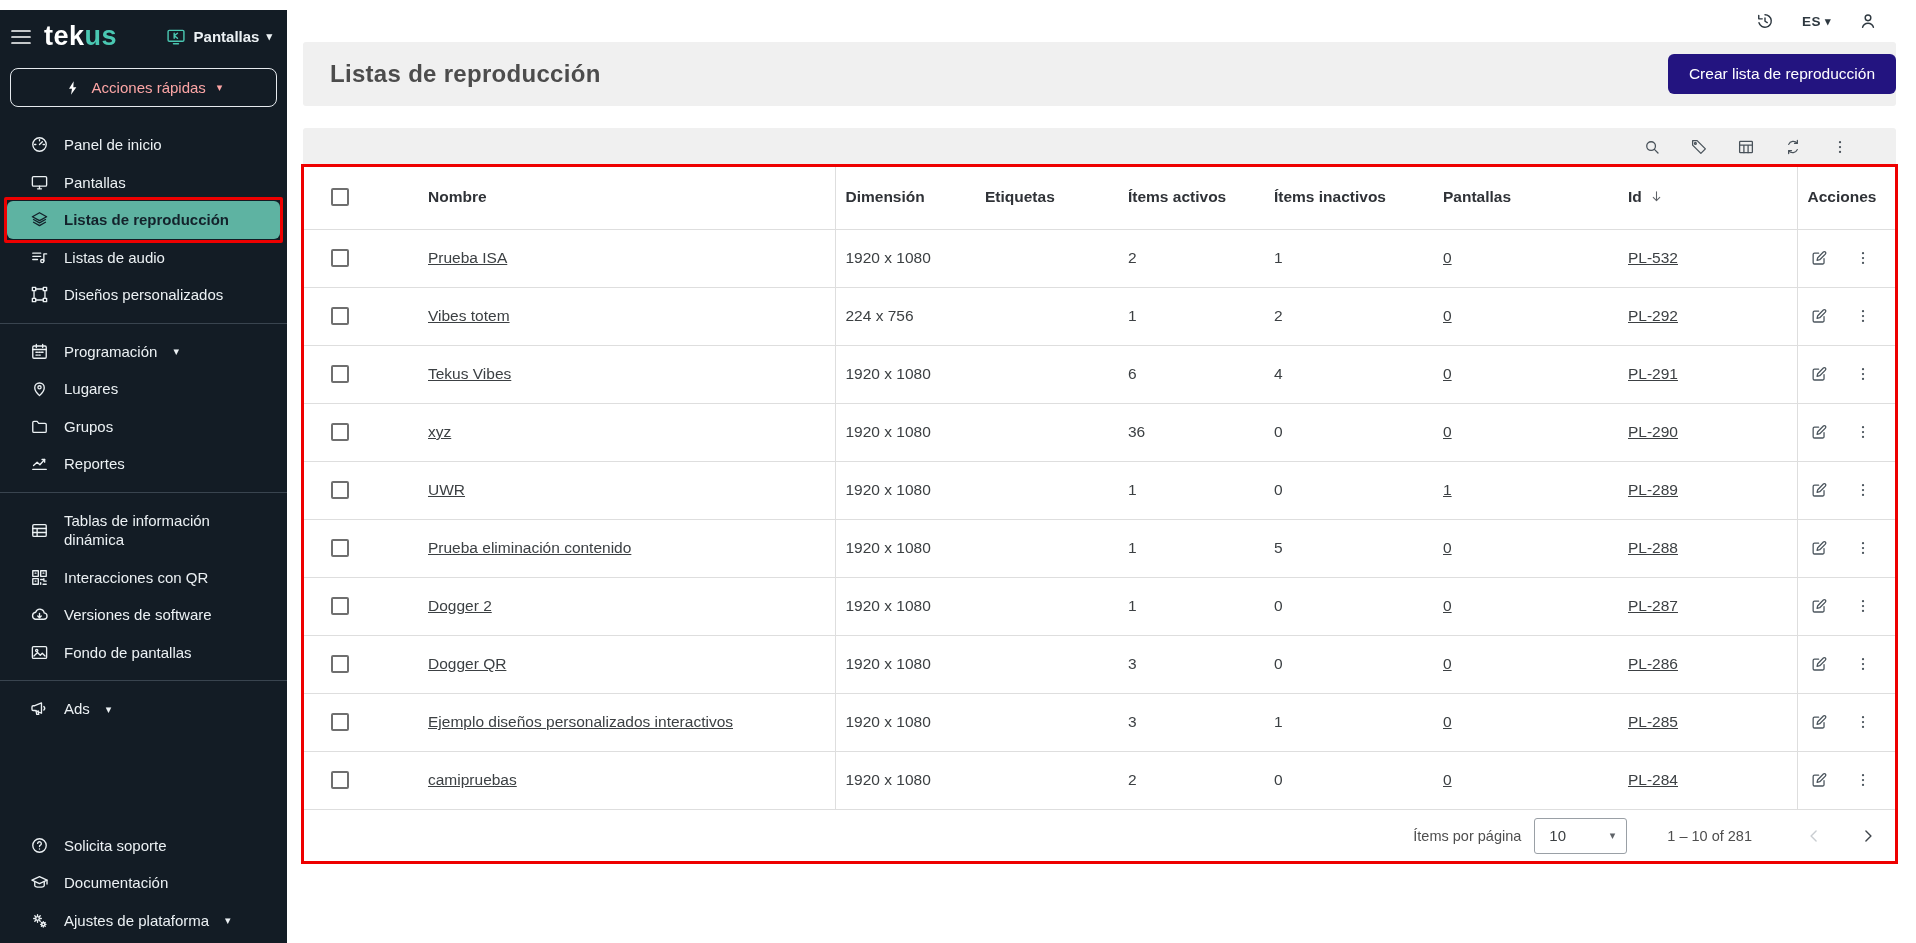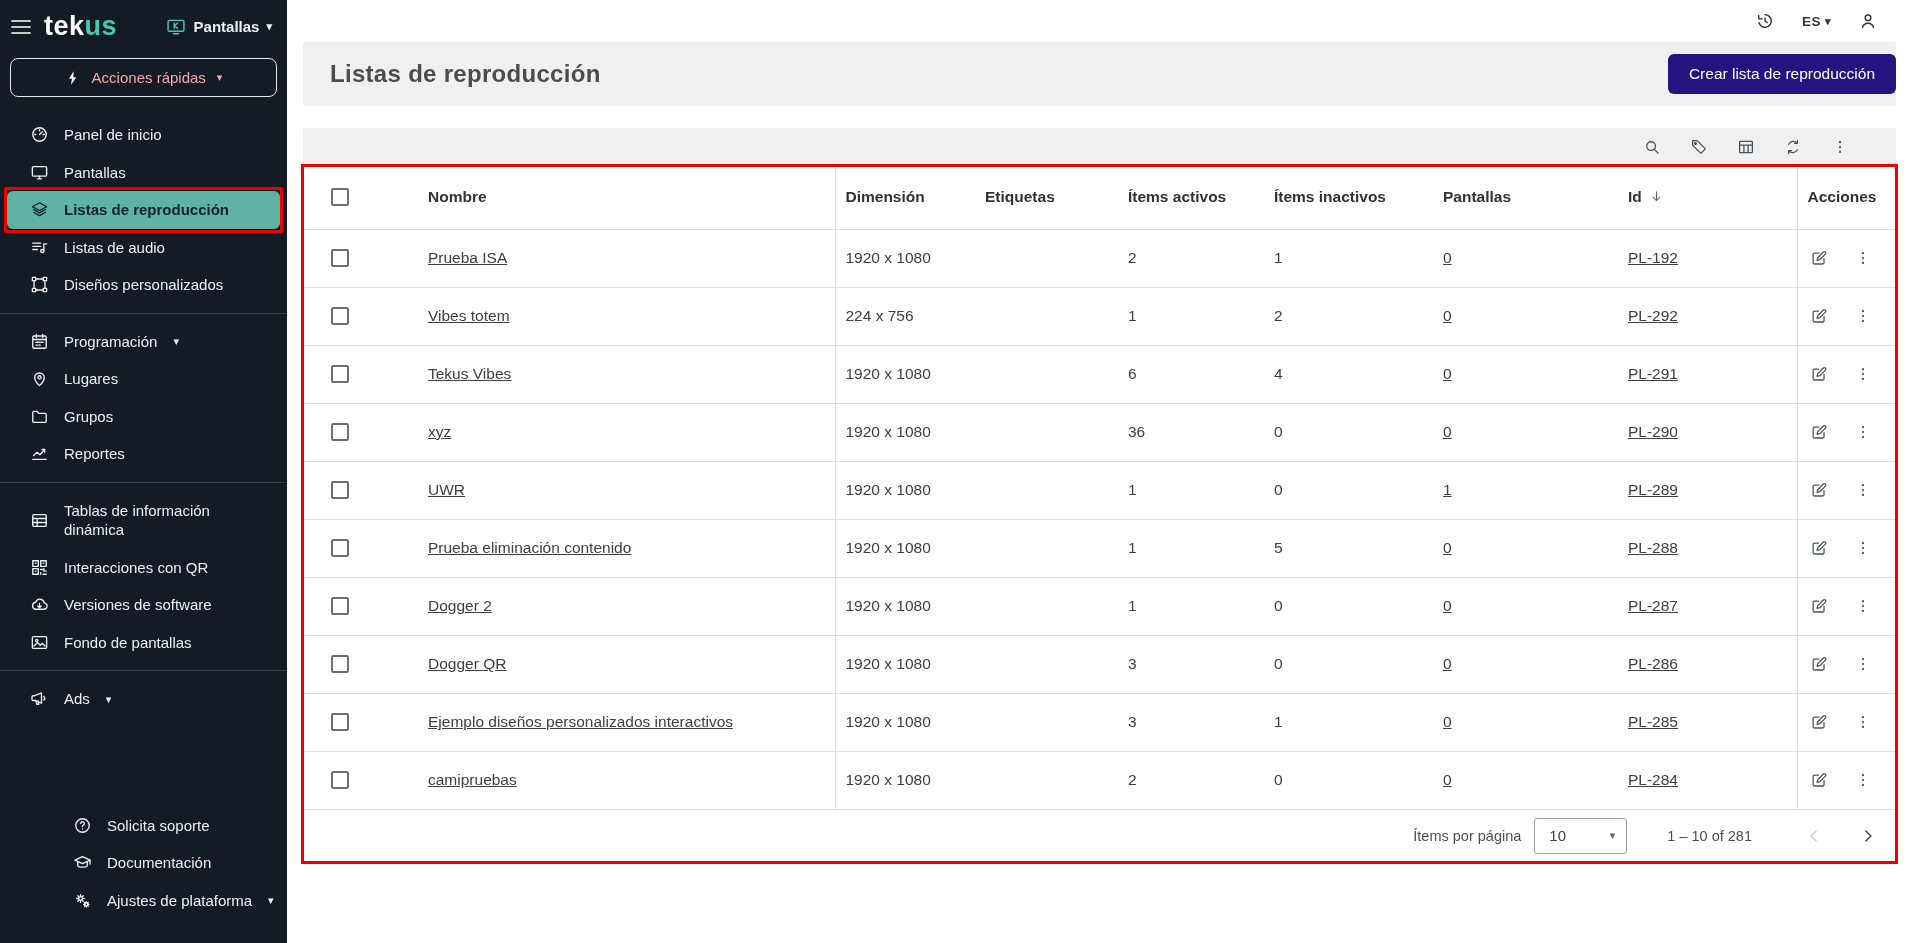--- a/index.html
+++ b/index.html
@@ -13,21 +13,21 @@
   }
   *{box-sizing:border-box;}
   html,body{margin:0;padding:0;}
   body{
     width:1916px;height:943px;overflow:hidden;background:#ffffff;
     font-family:"Liberation Sans",sans-serif;color:#3C4043;
   }
   svg{display:block;width:100%;height:100%;}
 
   
-  .sidebar{position:fixed;left:0;top:0;bottom:0;width:287px;background:var(--sidebar-bg);
+  .sidebar{position:fixed;left:0;top:10px;bottom:0;width:287px;background:var(--sidebar-bg);
     color:#ECF1F4;display:flex;flex-direction:column;z-index:10;}
   .brand-row{display:flex;align-items:center;padding:11px 15px 2px 9px;}
   .menu-btn{width:24px;height:24px;color:#fff;cursor:pointer;flex:none;}
   .logo{font-size:27px;font-weight:bold;letter-spacing:.5px;margin-left:11px;color:#fff;cursor:pointer;}
   .logo .us{color:var(--logo-teal);}
   .context-chip{margin-left:auto;display:flex;align-items:center;gap:7px;font-size:15px;font-weight:bold;cursor:pointer;}
   .context-chip .chip-icon{width:22px;height:20px;color:var(--logo-teal);}
   .caret{font-size:11px;line-height:1;}
   .quick-actions{margin:14px 10px 0;height:39px;border:1px solid #E6EAEE;border-radius:8px;background:transparent;
     display:flex;align-items:center;justify-content:center;gap:11px;font-size:15px;color:#fca5a5;cursor:pointer;font-family:inherit;}
@@ -35,21 +35,21 @@
   .nav{margin-top:19px;flex:1;display:flex;flex-direction:column;overflow:hidden;}
   .nav-item{position:relative;display:flex;align-items:center;gap:15px;padding:9px 8px 9px 30px;
     font-size:15px;line-height:1.3;cursor:pointer;}
   .nav-item .nav-icon{width:19px;height:19px;flex:none;}
   .nav-item .nav-caret{font-size:11px;margin-left:1px;}
   .nav-item.active{background:var(--accent-teal);color:#13222B;border-radius:6px;margin:0 7px;padding-left:23px;font-weight:bold;}
   .nav-item.two-line .label{max-width:186px;}
   .annotation-box{position:absolute;inset:-4px -3px;border:3px solid var(--annotation-red);border-radius:2px;pointer-events:none;}
   .nav-divider{border-top:1px solid #39444F;margin:9px 0;}
   .nav-spacer{flex:1;}
-  .nav-footer{padding-bottom:24px;margin-left:43px;}
+  .nav-footer{padding-bottom:4px;}
 
   
   .main{margin-left:287px;height:943px;display:flex;flex-direction:column;background:#fff;}
   .topstrip{height:42px;flex:none;display:flex;align-items:center;justify-content:flex-end;gap:27px;
     padding-right:38px;color:#2E3840;}
   .top-icon{width:20px;height:20px;cursor:pointer;}
   .lang{display:flex;align-items:center;gap:4px;font-size:13.5px;font-weight:bold;letter-spacing:.5px;cursor:pointer;color:#2E3840;}
   .band{margin:0 20px 0 16px;background:var(--band-gray);border-radius:3px;flex:none;}
   .page-head{height:64px;display:flex;align-items:center;}
   .page-title{margin-left:27px;font-size:24px;font-weight:bold;color:#4C4C4C;letter-spacing:.3px;}
@@ -397,21 +397,21 @@
           <tr>
             <td class="col-select">
               <div class="checkbox"></div>
             </td>
             <td class="col-name"><span class="cell-link">Prueba ISA</span></td>
             <td class="col-divider">1920 x 1080</td>
             <td></td>
             <td>2</td>
             <td>1</td>
             <td><span class="cell-link">0</span></td>
-            <td><span class="cell-link">PL-192</span></td>
+            <td><span class="cell-link">PL-532</span></td>
             <td class="col-divider">
               <div class="actions-cell">
                 <span class="action-icon">
                   <svg viewBox="0 0 24 24" fill="none" stroke="currentColor" stroke-width="1.7" stroke-linecap="round" stroke-linejoin="round">
                     <path d="M11.5 5.5H6A1.8 1.8 0 0 0 4.2 7.3v10.9A1.8 1.8 0 0 0 6 20h10.9a1.8 1.8 0 0 0 1.8-1.8V12.7"></path>
                     <path d="M17.8 4.1a1.9 1.9 0 0 1 2.7 2.7L13 14.3l-3.6.9.9-3.6z"></path>
                   </svg>
                 </span>
                 <span class="action-icon">
                   <svg viewBox="0 0 24 24" fill="none" stroke="currentColor" stroke-width="1.7" stroke-linecap="round" stroke-linejoin="round">

